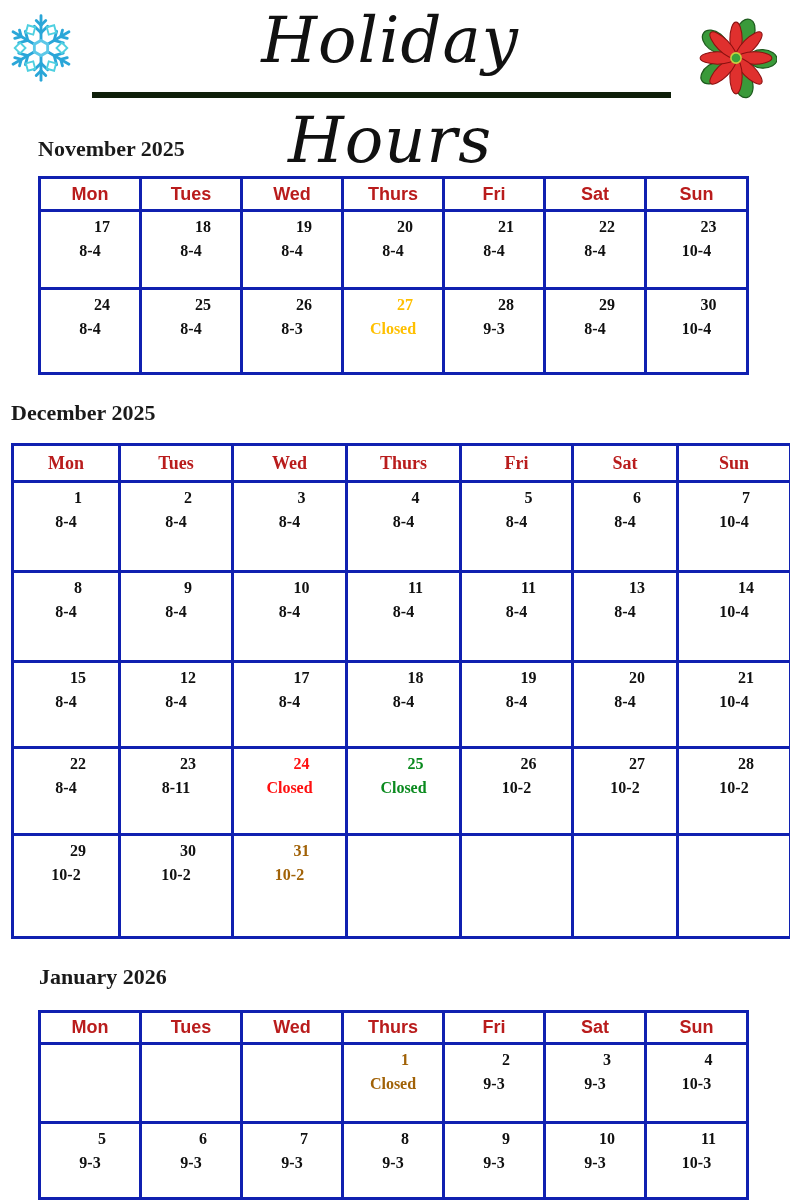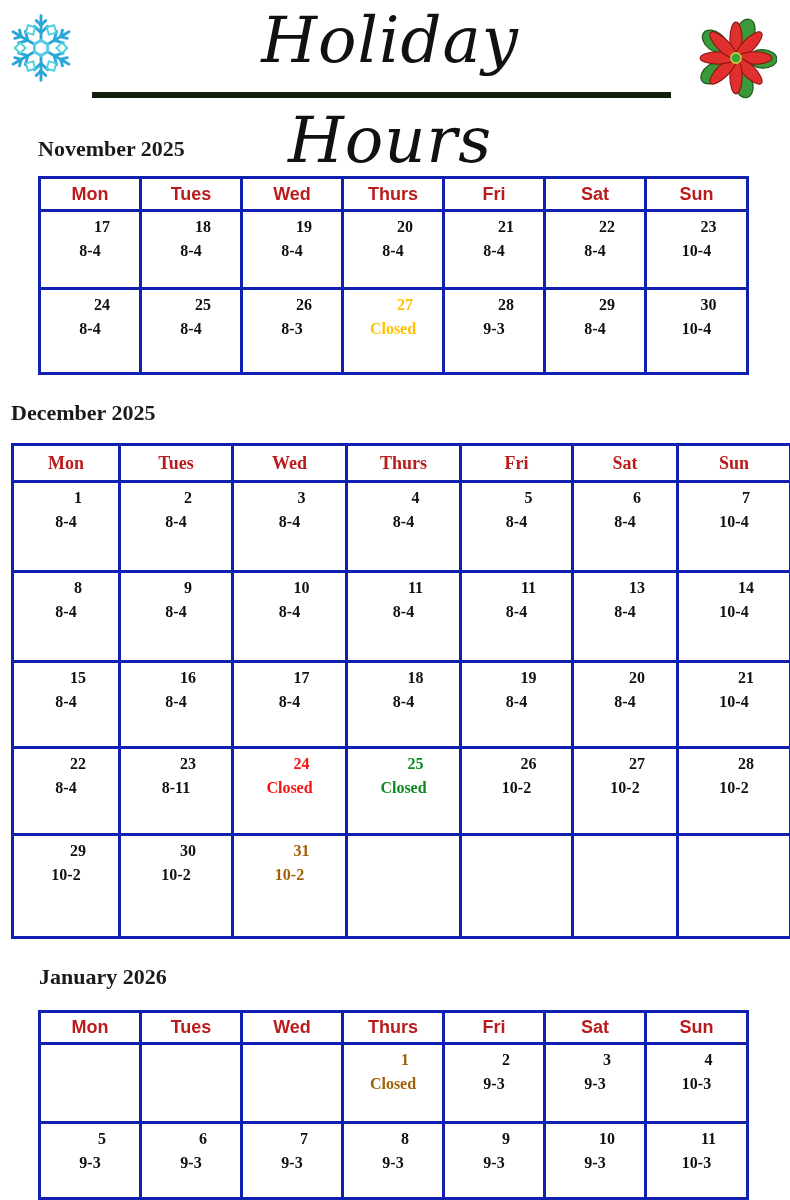--- a/index.html
+++ b/index.html
@@ -248,21 +248,21 @@
           <span class="cell-date c-black">14</span>
           <span class="cell-hours c-black">10-4</span>
         </td>
   </tr>
   <tr style="height:86px">
     <td>
           <span class="cell-date c-black">15</span>
           <span class="cell-hours c-black">8-4</span>
         </td>
     <td>
-          <span class="cell-date c-black">16</span>
+          <span class="cell-date c-black">12</span>
           <span class="cell-hours c-black">8-4</span>
         </td>
     <td>
           <span class="cell-date c-black">17</span>
           <span class="cell-hours c-black">8-4</span>
         </td>
     <td>
           <span class="cell-date c-black">18</span>
           <span class="cell-hours c-black">8-4</span>
         </td>

